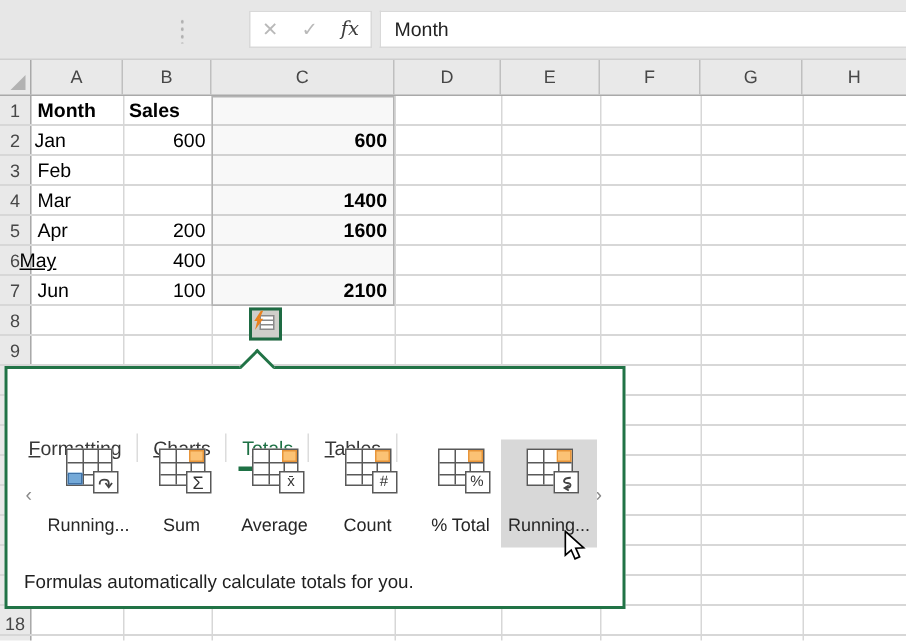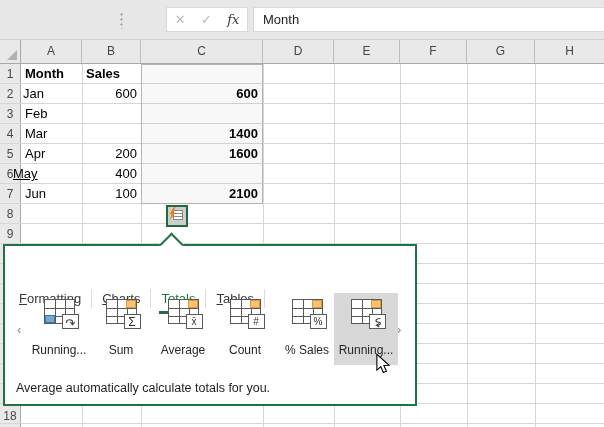--- a/index.html
+++ b/index.html
@@ -243,40 +243,40 @@
       <div class="mini-table">
         <div class="mt-v" style="left:10px;"></div>
           <div class="mt-v" style="left:20px;"></div>
         <div class="mt-h" style="top:8px;"></div>
           <div class="mt-h" style="top:16px;"></div>
         <div class="mt-cell mt-orange" style="right:0;top:0;"></div>
         <div class="mt-badge">
             <span>%</span>
           </div>
       </div>
-      <div class="item-label">% Sales</div>
+      <div class="item-label">% Total</div>
     </div>
 
     <div class="qa-item hover" style="left:329px;width:64px;">
       <div class="mini-table">
         <div class="mt-v" style="left:10px;"></div>
           <div class="mt-v" style="left:20px;"></div>
         <div class="mt-h" style="top:8px;"></div>
           <div class="mt-h" style="top:16px;"></div>
         <div class="mt-cell mt-orange" style="right:0;top:0;"></div>
         <div class="mt-badge">
             <svg width="12" height="12" viewBox="0 0 12 12">
               <path d="M9.5,2.5 C4,2.5 4,6 7,6 C10.5,6 10,9.3 6,9.3" fill="none" stroke="#444" stroke-width="1.2"></path>
               <path d="M8.2,7.6 L5.4,9.3 L8.2,11" fill="none" stroke="#444" stroke-width="1.2"></path>
             </svg>
           </div>
       </div>
       <div class="item-label">Running...</div>
     </div>
 
-    <div class="footer-tip">Average automatically calculate totals for you.</div>
+    <div class="footer-tip">Formulas automatically calculate totals for you.</div>
 
     <svg class="cursor" width="20" height="22" viewBox="0 0 12 18">
       <path d="M1,1 L1,14 L4.2,11.2 L6.3,16 L8.8,14.9 L6.7,10.2 L11,10 Z" fill="#fff" stroke="#000" stroke-width="0.9"></path>
     </svg>
   </div>
 
 </div>
 
 </body></html>

